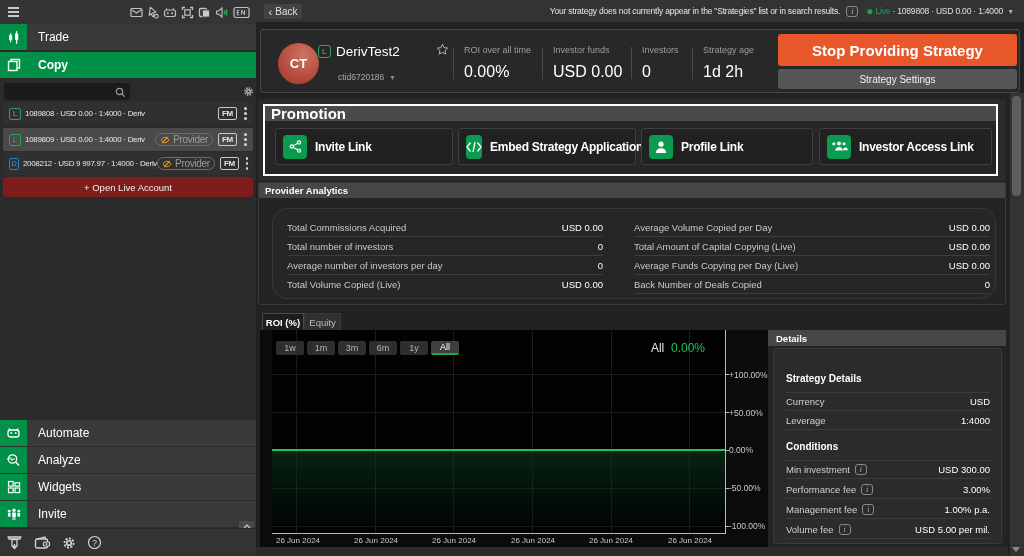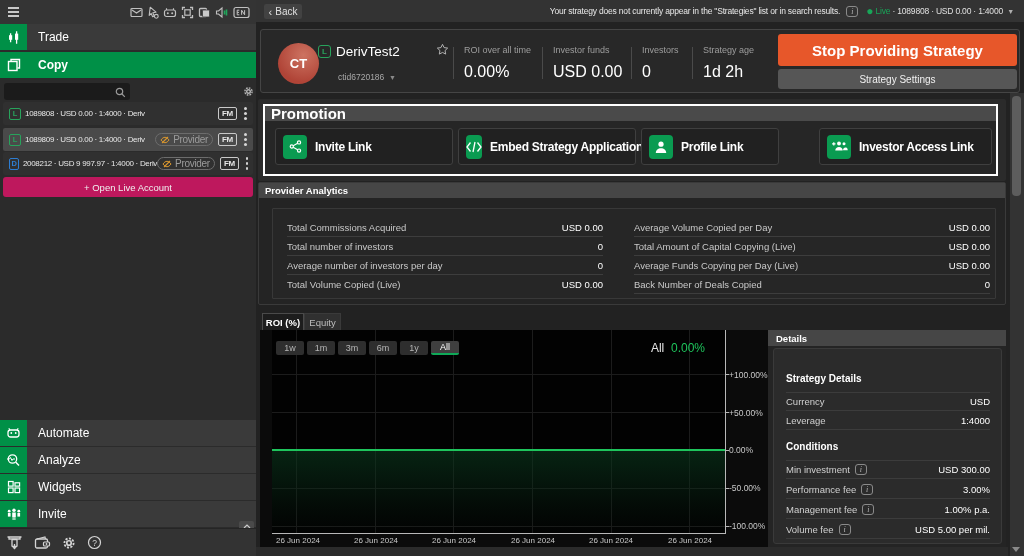--- a/index.html
+++ b/index.html
@@ -29,21 +29,21 @@
 .acc.sel { background:#4a4a4a; }
 .lbadge { width:12px; height:12px; margin:0 4px 0 6px; border:1.5px solid #28a35c; border-radius:2px;
   color:#28a35c; font-size:7.5px; font-weight:bold; display:flex; align-items:center; justify-content:center; }
 .lbadge.d { border-color:#2d7dd2; color:#2d7dd2; }
 .provb { display:flex; align-items:center; gap:3px; border:1px solid #6c6c6c; border-radius:7px;
   height:13px; padding:0 4px; color:#9c9c9c; font-size:10px; letter-spacing:-0.3px; margin-right:5px; }
 .fmb { border:1px solid #c9c9c9; border-radius:2px; height:13px; width:19px; flex:none; color:#e5e5e5;
   font-size:8px; font-weight:bold; display:flex; align-items:center; justify-content:center; margin-right:7px; }
 .kebab { width:3px; height:3px; border-radius:50%; background:#d5d5d5;
   box-shadow:0 5px 0 #d5d5d5, 0 10px 0 #d5d5d5; margin-top:-10px; }
-#openlive { position:absolute; left:3px; top:177px; width:250px; height:20px; background:#be185d;
+#openlive { position:absolute; left:3px; top:177px; width:250px; height:20px; background:#7f1d1d;
   border-radius:3px; color:#f0f0f0; font-size:9.5px; display:flex; align-items:center; justify-content:center; }
 
 .lmenu { position:absolute; left:0; width:256px; height:26px; background:#3a3a3a; }
 #chev { position:absolute; left:239px; top:521px; width:15px; height:10px; background:#4a4a4a;
   border-radius:2px; display:flex; align-items:center; justify-content:center; }
 #sb-bot { position:absolute; left:0; top:528px; width:256px; height:28px; background:#333333;
   border-top:1px solid #252525; display:flex; align-items:center; gap:11px; padding-left:6px; }
 
 #main { position:absolute; left:256px; top:0; width:768px; height:556px; background:#222222; }
 #mtop { position:absolute; left:0; top:0; width:768px; height:22px; background:#333333; }
@@ -71,21 +71,21 @@
   border-radius:3px; display:flex; align-items:center; }
 .pbtn .gic { width:24px; height:24px; background:#0a9b51; border-radius:4px; margin:0 8px 0 7px;
   display:flex; align-items:center; justify-content:center; }
 .pbtn .t { color:#fff; font-size:12px; letter-spacing:-0.25px; font-weight:bold; white-space:nowrap; }
 
 #ana { position:absolute; left:2px; top:182px; width:748px; height:123px; background:#242424;
   border:1px solid #3a3a3a; border-radius:2px; }
 #ana-tt { height:15px; background:#464646; color:#fff; font-size:9.5px; font-weight:bold;
   display:flex; align-items:center; padding-left:6px; }
 #ana-in { position:absolute; left:13px; top:25px; width:724px; height:91px; background:#262626;
-  border:1px solid #383838; border-radius:1px; }
+  border:1px solid #383838; border-radius:15px; }
 .arow { position:absolute; height:19px; display:flex; align-items:center; justify-content:space-between;
   font-size:9.5px; border-bottom:1px solid #3d3d3d; }
 .arow .al { color:#c9c9c9; } .arow .av { color:#fff; }
 
 .ctab { position:absolute; top:313px; height:17px; font-size:9.5px; display:flex; align-items:center;
   justify-content:center; color:#bdbdbd; }
 
 #chart { position:absolute; left:4px; top:330px; width:510px; height:217px; background:#0b0b0b; }
 #plot { position:absolute; left:12px; top:0px; width:453px; height:203px; background:#020202; }
 .gvl { position:absolute; top:0; width:1px; height:203px; background:#1c1c1c; }
@@ -347,21 +347,21 @@
           <div class="t">Invite Link</div>
         </div>
         <div class="pbtn" style="left:193px;width:178px">
           <div class="gic">
               <svg width="16" height="12" viewBox="0 0 16 12">
                 <path d="M4.5 1.5L1 6l3.5 4.5M11.5 1.5L15 6l-3.5 4.5M9 1L7 11" fill="none" stroke="#fff" stroke-width="1.3"></path>
               </svg>
             </div>
           <div class="t">Embed Strategy Application</div>
         </div>
-        <div class="pbtn" style="left:376px;width:138px">
+        <div class="pbtn" style="left:376px;width:172px">
           <div class="gic">
               <svg width="14" height="14" viewBox="0 0 14 14">
                 <circle cx="7" cy="4.2" r="2.6" fill="#fff"></circle>
                 <path d="M1.8 13c0-3 2.3-4.8 5.2-4.8s5.2 1.8 5.2 4.8z" fill="#fff"></path>
               </svg>
             </div>
           <div class="t">Profile Link</div>
         </div>
         <div class="pbtn" style="left:554px;width:173px">
           <div class="gic">

